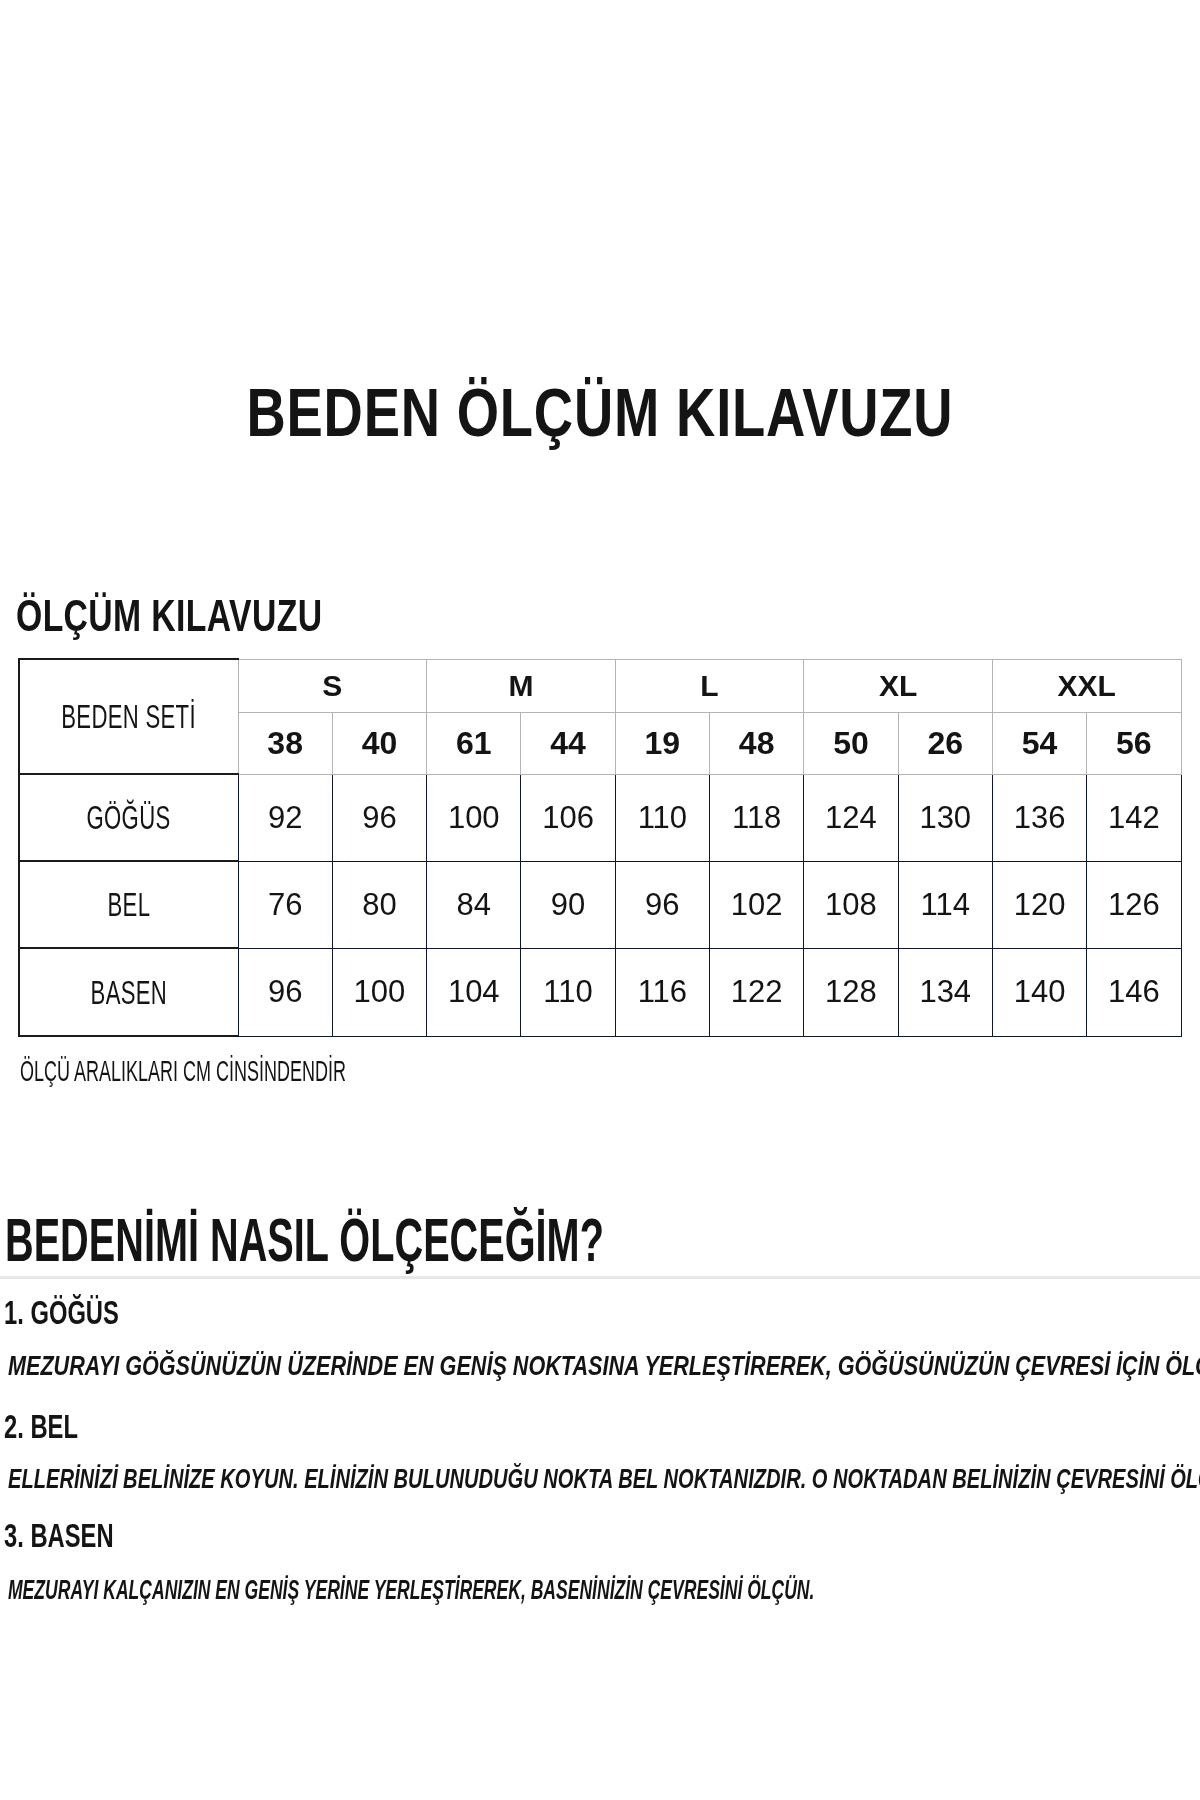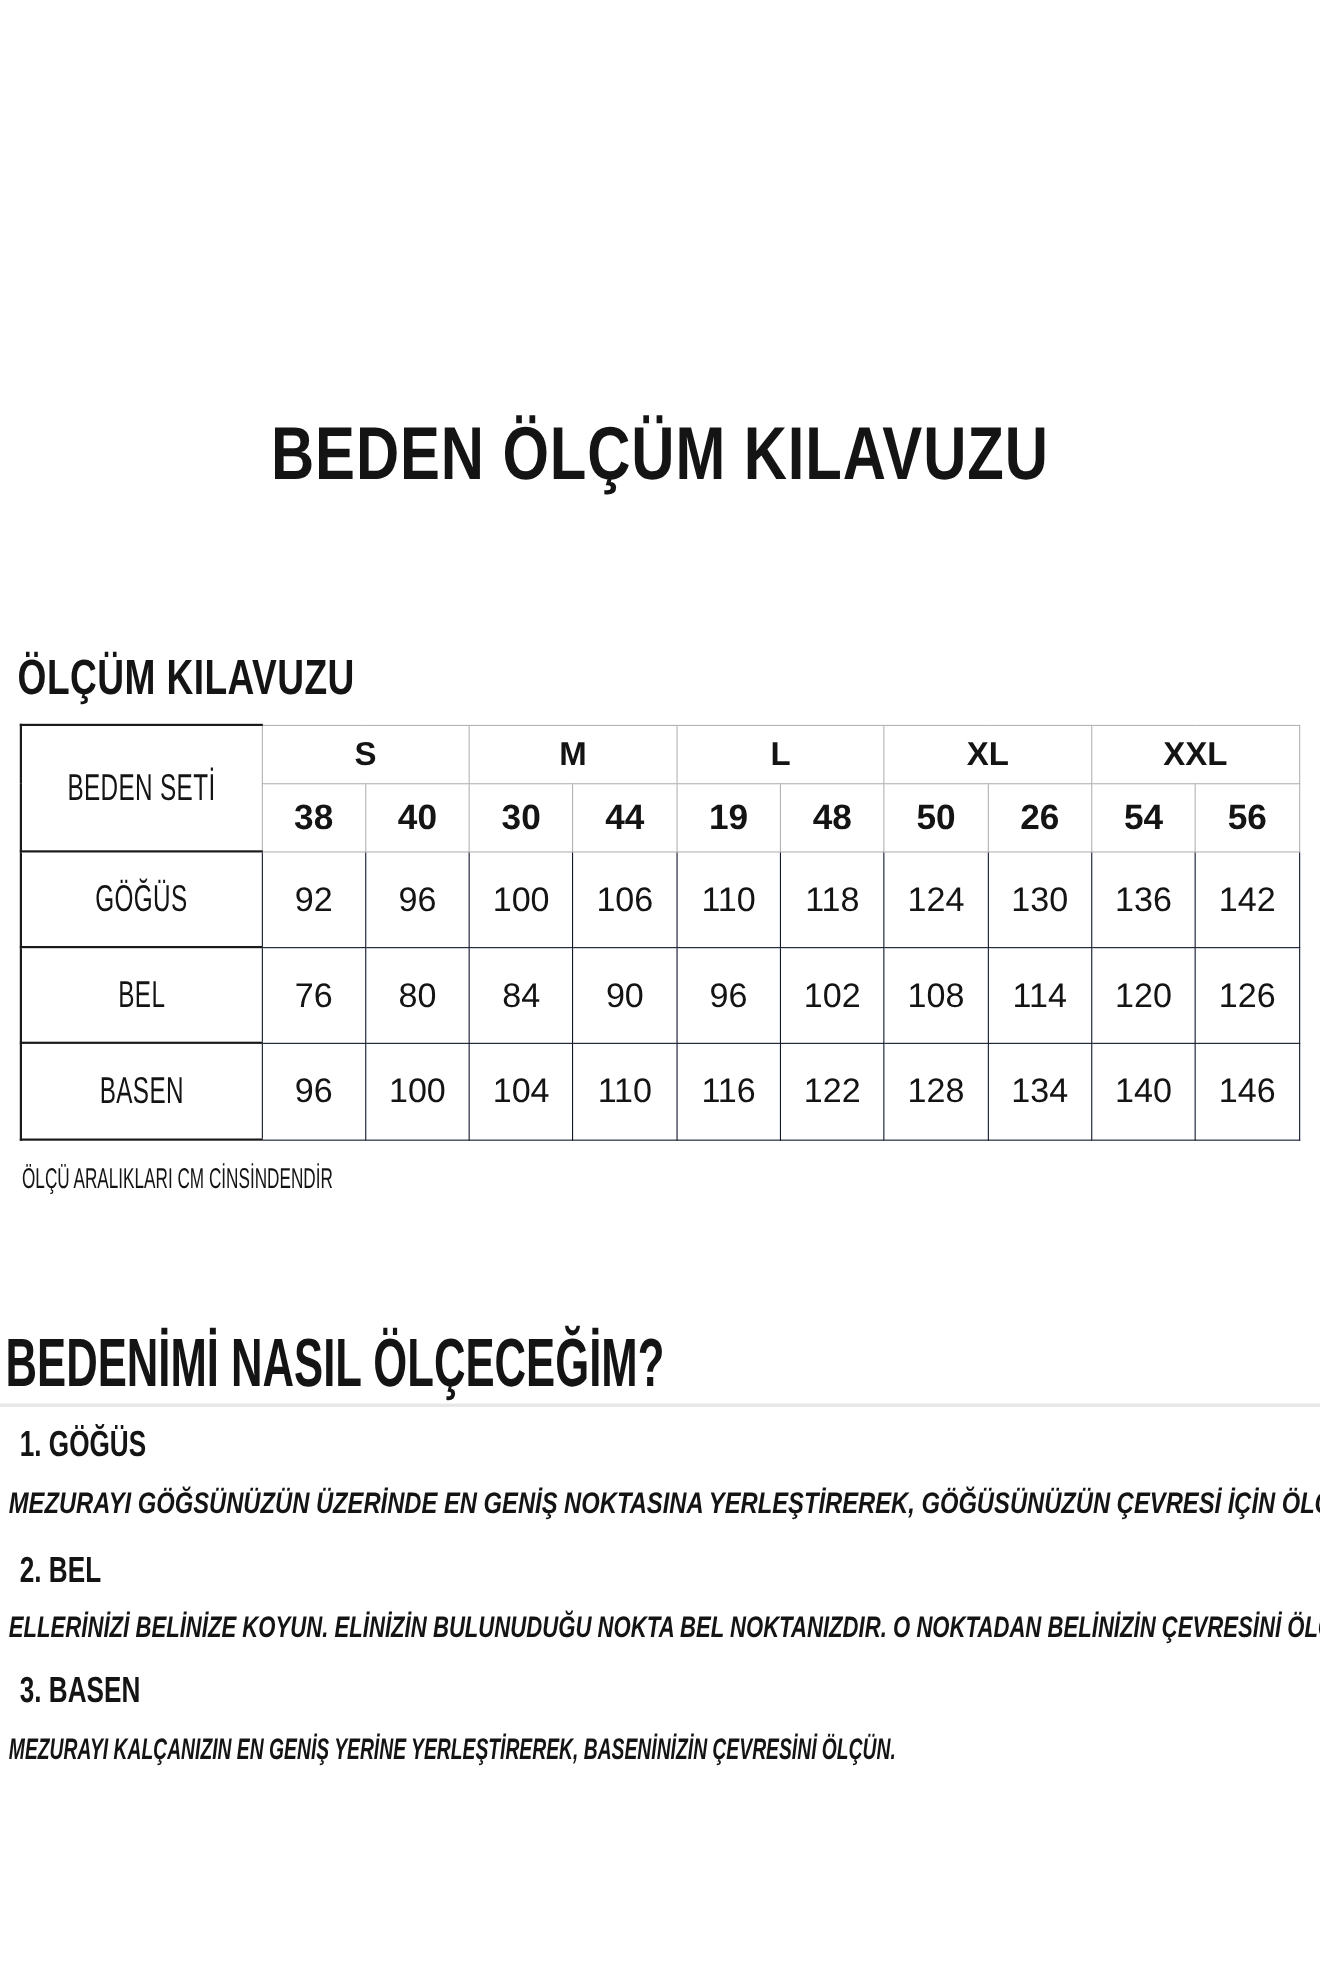--- a/index.html
+++ b/index.html
@@ -37,34 +37,34 @@
     font-size:34px;font-weight:normal;
   }
   .cell-label .squeeze{display:inline-block;transform:scaleX(0.65);transform-origin:center;letter-spacing:0.5px;}
   .cell-label.first{border-top:2px solid #1a1a1a;}
   .cell-group{border:1px solid #b3b3b3;font-size:30px;font-weight:bold;}
   .cell-size{border:1px solid #b3b3b3;font-size:32px;font-weight:bold;}
   .cell-val{border:1px solid #0f172a;font-size:31px;font-weight:normal;}
   
   .table-note{
     position:absolute;top:1056px;left:20px;
-    font-size:26px;font-weight:normal;line-height:30px;white-space:nowrap;text-align:right;
+    font-size:30px;font-weight:normal;line-height:30px;white-space:nowrap;text-align:right;
   }
   .table-note .squeeze{display:inline-block;transform:scaleX(0.60);transform-origin:left center;}
   
   .howto-heading{
     position:absolute;top:1215px;left:5px;
     font-size:62px;font-weight:bold;line-height:50px;white-space:nowrap;
   }
   .howto-heading .squeeze{display:inline-block;transform:scaleX(0.64);transform-origin:left center;}
   .divider{
     position:absolute;top:1276px;left:0;width:1200px;height:3px;background:#e7e7e7;
   }
   .sec-heading{
-    position:absolute;left:18px;
+    position:absolute;left:4px;
     font-size:33px;font-weight:bold;line-height:36px;white-space:nowrap;
   }
   .sec-heading .squeeze{display:inline-block;transform:scaleX(0.72);transform-origin:left center;}
   .sec-text{
     position:absolute;left:8px;
     font-size:27px;font-weight:bold;font-style:italic;line-height:32px;white-space:nowrap;
   }
   .sec-text .squeeze{display:inline-block;transform-origin:left center;}
   .sec1-h{top:1295px;}  .sec1-t{top:1350px;} .sec1-t .squeeze{transform:scaleX(0.80);}
   .sec2-h{top:1409px;}  .sec2-t{top:1463px;} .sec2-t .squeeze{transform:scaleX(0.745);}
@@ -102,21 +102,21 @@
       <td class="cell-label first" rowspan="2"><span class="squeeze">BEDEN SETİ</span></td>
       <td class="cell-group" colspan="2">S</td>
       <td class="cell-group" colspan="2">M</td>
       <td class="cell-group" colspan="2">L</td>
       <td class="cell-group" colspan="2">XL</td>
       <td class="cell-group" colspan="2">XXL</td>
     </tr>
     <tr style="height:62px">
       <td class="cell-size">38</td>
       <td class="cell-size">40</td>
-      <td class="cell-size">30</td>
+      <td class="cell-size">61</td>
       <td class="cell-size">44</td>
       <td class="cell-size">19</td>
       <td class="cell-size">48</td>
       <td class="cell-size">50</td>
       <td class="cell-size">26</td>
       <td class="cell-size">54</td>
       <td class="cell-size">56</td>
     </tr>
     <tr style="height:87px">
       <td class="cell-label"><span class="squeeze">GÖĞÜS</span></td>

